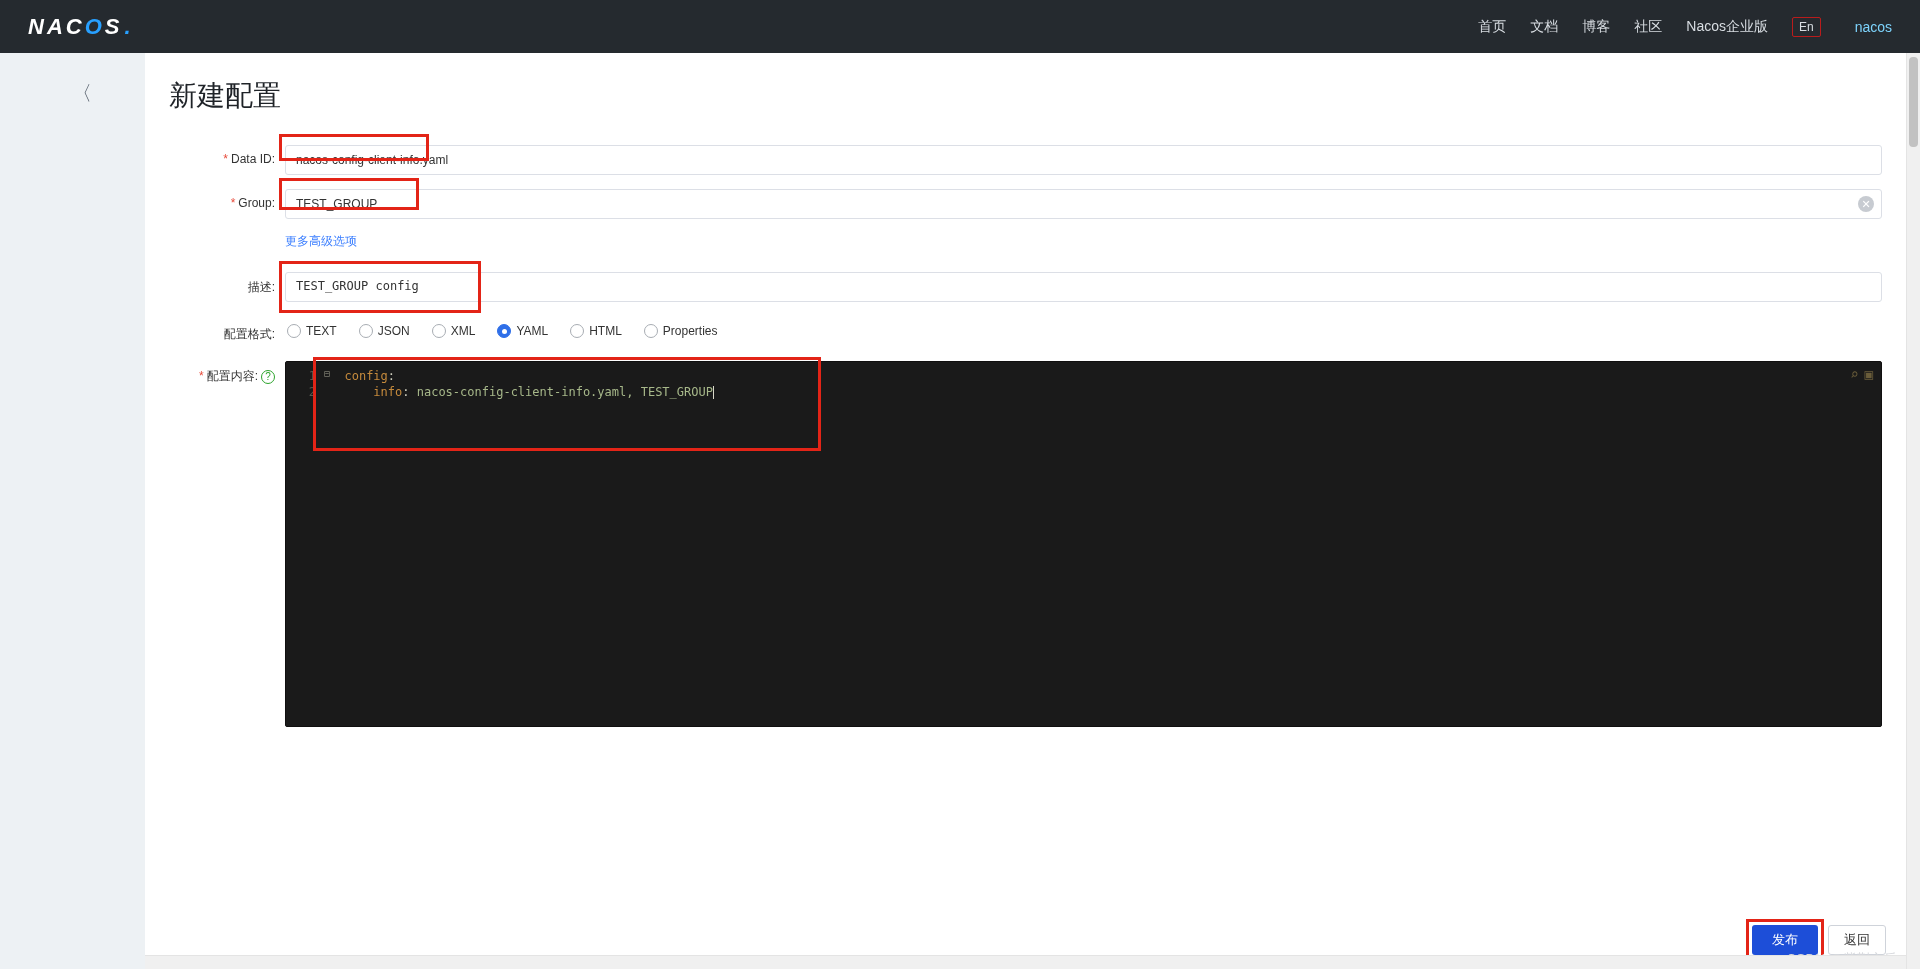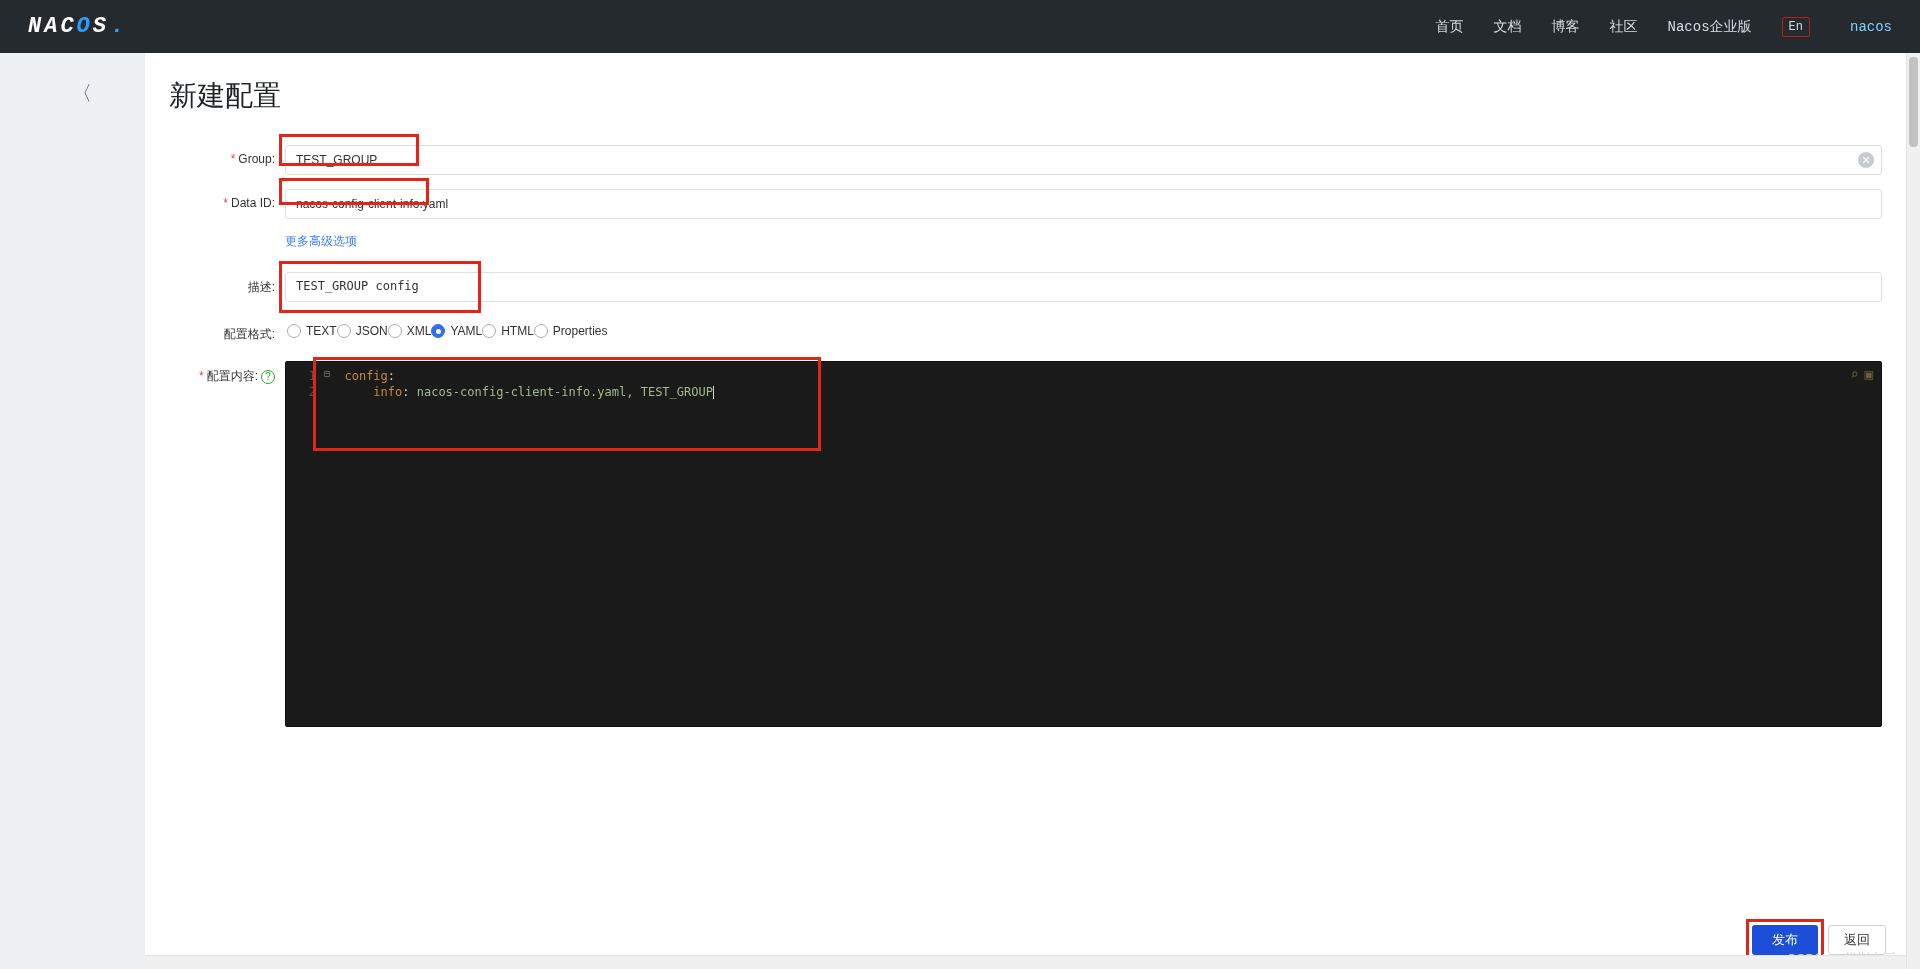--- a/index.html
+++ b/index.html
@@ -1,23 +1,23 @@
 <!DOCTYPE html>
 <html><head>
 <meta charset="utf-8">
 <style>
   * { margin: 0; padding: 0; box-sizing: border-box; }
   body { font-family: -apple-system, BlinkMacSystemFont, "Segoe UI", "PingFang SC", "Microsoft YaHei", sans-serif; background: #fff; color: #333; font-size: 13px; }
 
   
-  .header { height: 53px; background: #252a2f; display: flex; align-items: center; padding: 0 28px; font-family: Liberation Mono, monospace; }
+  .header { height: 53px; background: #252a2f; display: flex; align-items: center; padding: 0 28px; }
   .logo { color: #fff; font-size: 22px; font-weight: 700; letter-spacing: 3px; font-style: italic; }
   .logo .dot { color: #28a0ff; margin-left: 2px; }
   .logo .o1 { color: #28a0ff; }
-  .nav { margin-left: auto; display: flex; align-items: center; gap: 30px; }
+  .nav { margin-left: auto; display: flex; align-items: center; gap: 24px; }
   .nav a { color: #d8dde2; text-decoration: none; font-size: 14px; cursor: pointer; }
   .lang-box { border: 1px solid #b91c1c; color: #d8dde2; padding: 2px 6px; font-size: 12px; border-radius: 2px; cursor: pointer; }
   .user { color: #7dd3fc; font-size: 14px; margin-left: 10px; }
 
   
   .page-shell { display: flex; background: #edf1f4; height: calc(969px - 53px); }
   .left-gutter { width: 145px; position: relative; }
   .back-chevron { position: absolute; top: 27px; left: 72px; font-size: 20px; color: #5b6570; cursor: pointer; user-select: none; }
   .scrollbar-y { width: 14px; background: #f0f0f0; border-left: 1px solid #e4e4e4; position: relative; }
   .scroll-thumb-y { position: absolute; left: 2px; right: 2px; top: 4px; height: 90px; background: #c2c2c2; border-radius: 4px; }
@@ -31,21 +31,21 @@
   .row-label .req { color: #e74b3b; margin-right: 3px; }
   .row-label .help-icon { display: inline-flex; width: 14px; height: 14px; border: 1px solid #2ca42c; border-radius: 50%; color: #2ca42c; font-size: 10px; align-items: center; justify-content: center; margin-left: 3px; cursor: help; }
   .row-control { flex: 1; margin-left: 10px; position: relative; }
   .txt-input { width: 100%; height: 30px; padding: 4px 10px; border: 1px solid #dcdfe6; border-radius: 3px; font-size: 12px; color: #333; outline: none; }
   .txt-area { width: 100%; height: 30px; padding: 6px 10px; border: 1px solid #dcdfe6; border-radius: 3px; font-size: 12px; color: #333; outline: none; resize: none; }
   .clear-btn { position: absolute; right: 8px; top: 7px; width: 16px; height: 16px; border-radius: 50%; background: #c7cbd1; color: #fff; font-size: 11px; display: flex; align-items: center; justify-content: center; cursor: pointer; }
   .adv-link { margin-left: 116px; color: #3c7fff; font-size: 12px; cursor: pointer; display: inline-block; margin-bottom: 22px; }
   .hl-box { position: absolute; border: 3px solid #e32417; pointer-events: none; }
 
   
-  .radio-group { display: flex; align-items: center; margin-left: 2px; padding-top: 5px; }
+  .radio-group { display: flex; align-items: center; gap: 22px; margin-left: 2px; padding-top: 5px; }
   .radio-item { display: flex; align-items: center; gap: 5px; font-size: 12px; cursor: pointer; }
   .radio-dot { width: 14px; height: 14px; border-radius: 50%; border: 1px solid #a8adb3; display: inline-flex; align-items: center; justify-content: center; background: #fff; }
   .radio-dot.checked { border-color: #2f6fe8; background: #2f6fe8; }
   .radio-dot.checked::after { content: ""; width: 5px; height: 5px; background: #fff; border-radius: 50%; }
 
   
   .editor { background: #1a1a1a; border: 1px solid #100f0f; border-radius: 2px; height: 366px; position: relative; font-family: Consolas, Monaco, monospace; font-size: 12px; color: #d0d0bf; overflow: hidden; }
   .gutter { position: absolute; left: 0; top: 0; bottom: 0; width: 36px; background: #1a1a1a; color: #5a5a51; text-align: right; padding: 6px 6px 0 0; line-height: 16px; }
   .code-body { margin-left: 36px; padding: 6px 8px; line-height: 16px; white-space: pre; }
   .fold-mark { color: #7a7a6e; position: absolute; left: 38px; top: 6px; font-size: 10px; }
@@ -81,34 +81,34 @@
 <div class="page-shell">
   <div class="left-gutter">
     <span class="back-chevron">〈</span>
   </div>
 
   <div class="panel">
     <h1 class="page-title">新建配置</h1>
 
     
     <div class="form-row">
+      <div class="row-label"><span class="req">*</span><span>Data ID:</span></div>
+      <div class="row-control" style="position:relative;">
+        <input class="txt-input" value="nacos-config-client-info.yaml" style="">
+        <div class="hl-box" style="left:-6px; top:-11px; width:150px; height:27px;"></div>
+      </div>
+    </div>
+
+    
+    <div class="form-row">
       <div class="row-label"><span class="req">*</span><span>Group:</span></div>
       <div class="row-control" style="position:relative;">
         <input class="txt-input" value="TEST_GROUP" style="">
         <span class="clear-btn">✕</span>
         <div class="hl-box" style="left:-6px; top:-11px; width:140px; height:32px;"></div>
-      </div>
-    </div>
-
-    
-    <div class="form-row">
-      <div class="row-label"><span class="req">*</span><span>Data ID:</span></div>
-      <div class="row-control" style="position:relative;">
-        <input class="txt-input" value="nacos-config-client-info.yaml" style="">
-        <div class="hl-box" style="left:-6px; top:-11px; width:150px; height:27px;"></div>
       </div>
     </div>
 
     <a class="adv-link">更多高级选项</a>
 
     
     <div class="form-row">
       <div class="row-label"><span>描述:</span></div>
       <div class="row-control" style="position:relative;">
         <textarea class="txt-area" style="">TEST_GROUP config</textarea>

